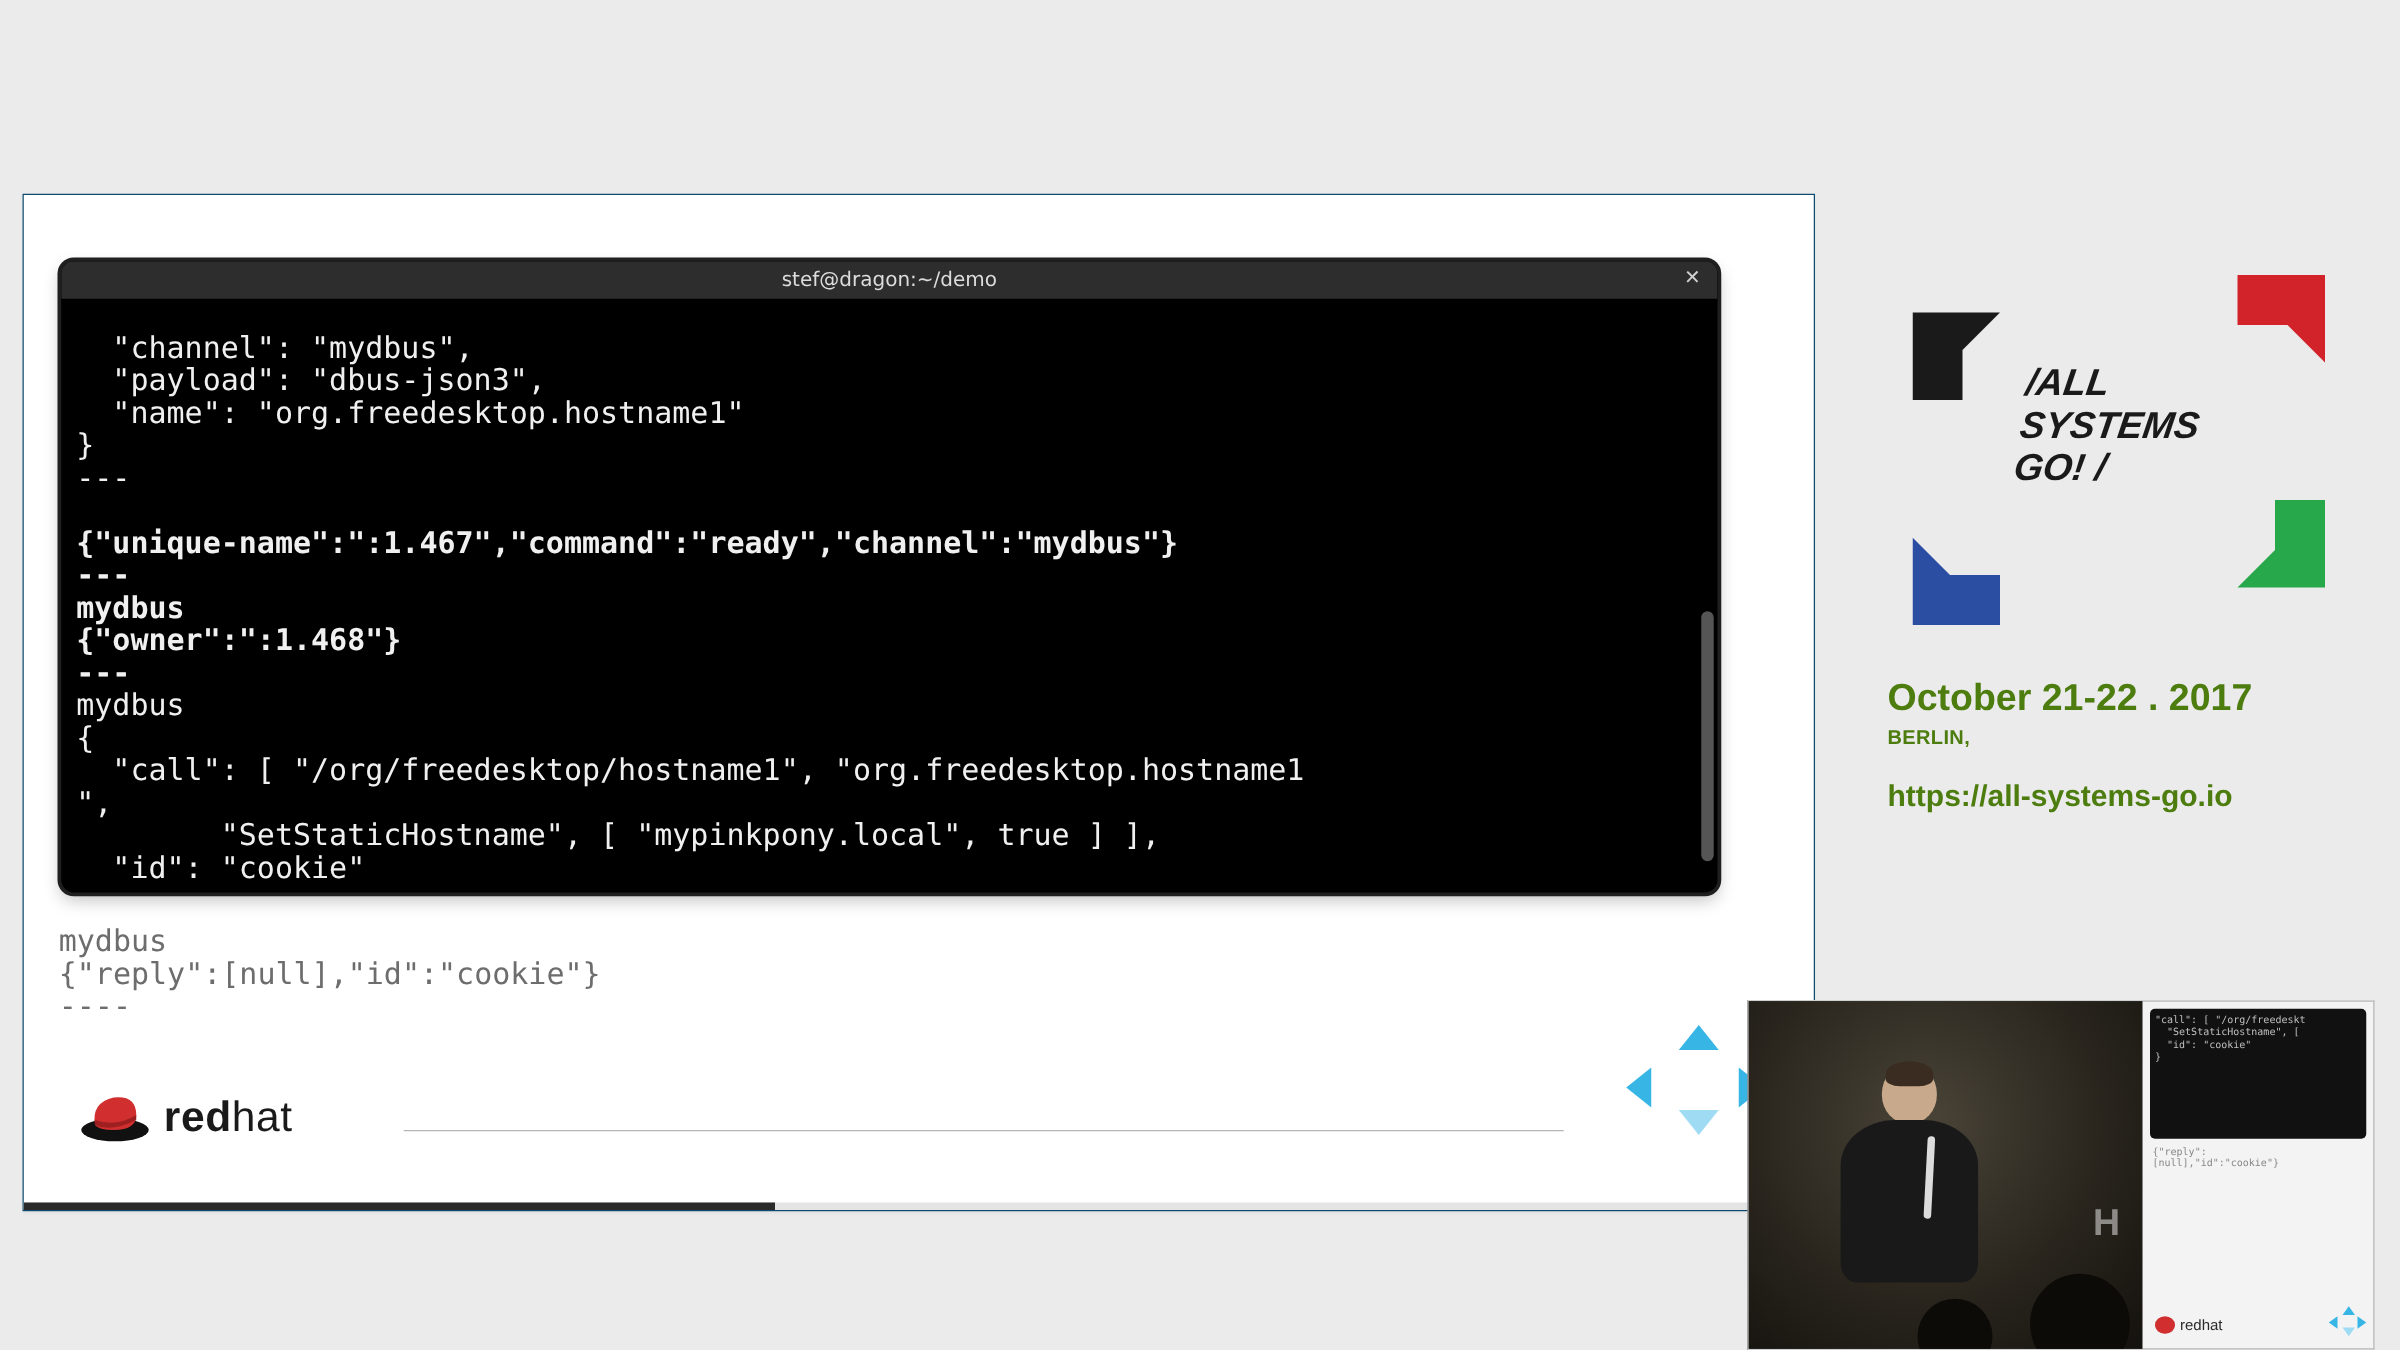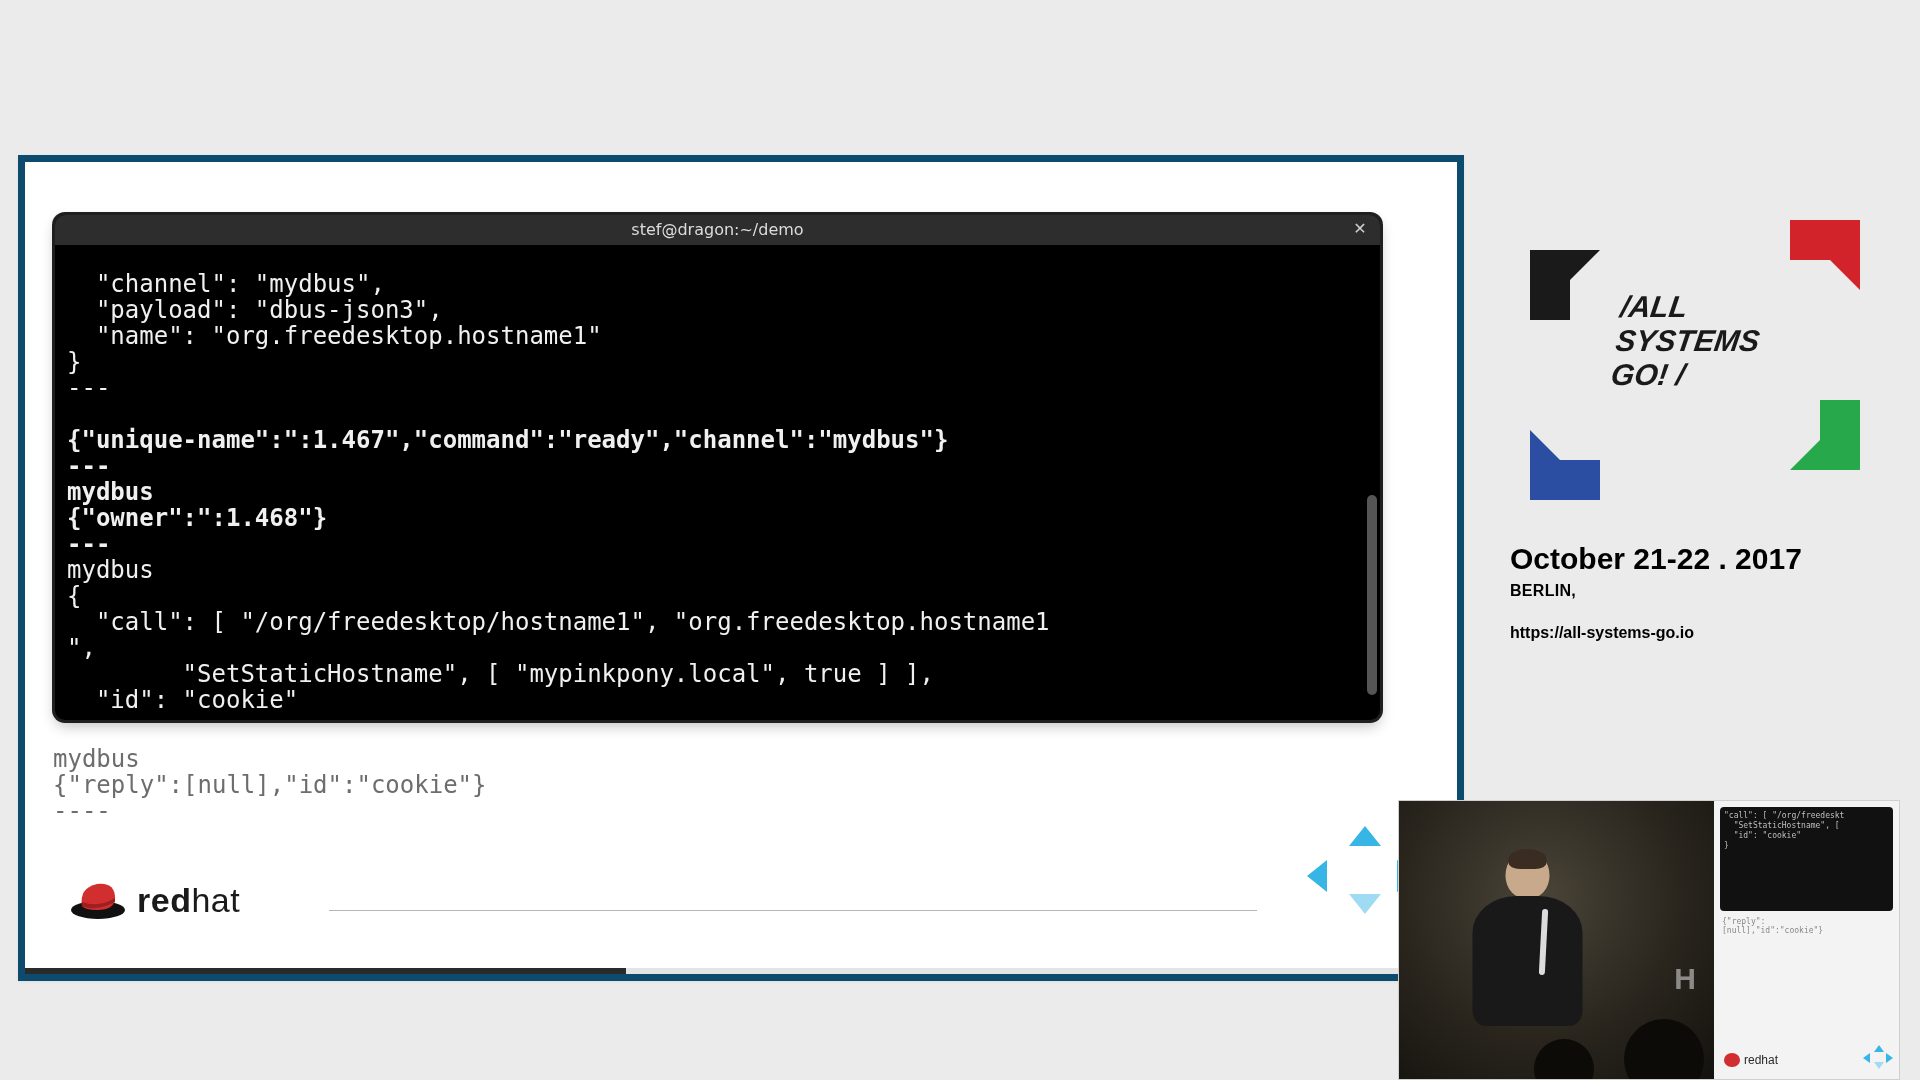--- a/index.html
+++ b/index.html
@@ -13,21 +13,21 @@
   }
 
   
   .slide-outer {
     position: absolute;
     left: 18px;
     top: 155px;
     width: 1432px;
     height: 812px;
     background: #ffffff;
-    border: 7px solid #0c4a6e;
+    border: 1px solid #0c4a6e;
     box-shadow: 0 1px 3px rgba(0,0,0,.05);
   }
 
   
   .progress-track {
     position: absolute;
     left: 0;
     right: 0;
     bottom: 0;
     height: 6px;
@@ -200,25 +200,25 @@
     font-size: 30px;
     line-height: 34px;
     color: #1a1a1a;
     transform: skewX(-8deg);
     white-space: pre;
   }
   .conf-text .slash { font-style: italic; }
   .conf-meta {
     margin-top: 42px;
     font-family: Arial, sans-serif;
-    color: #000000;
+    color: #4d7c0f;
   }
   .conf-date { font-weight: 700; font-size: 30px; }
   .conf-loc  { font-weight: 700; font-size: 16px; margin-top: 6px; letter-spacing: .3px;}
-  .conf-url  { font-weight: 700; font-size: 16px; margin-top: 24px; }
+  .conf-url  { font-weight: 700; font-size: 24px; margin-top: 24px; }
 
   
   .pip {
     position: absolute;
     right: 20px;
     bottom: 0;
     width: 500px;
     height: 278px;
     border: 1px solid #cfcfcf;
     background: #111;

